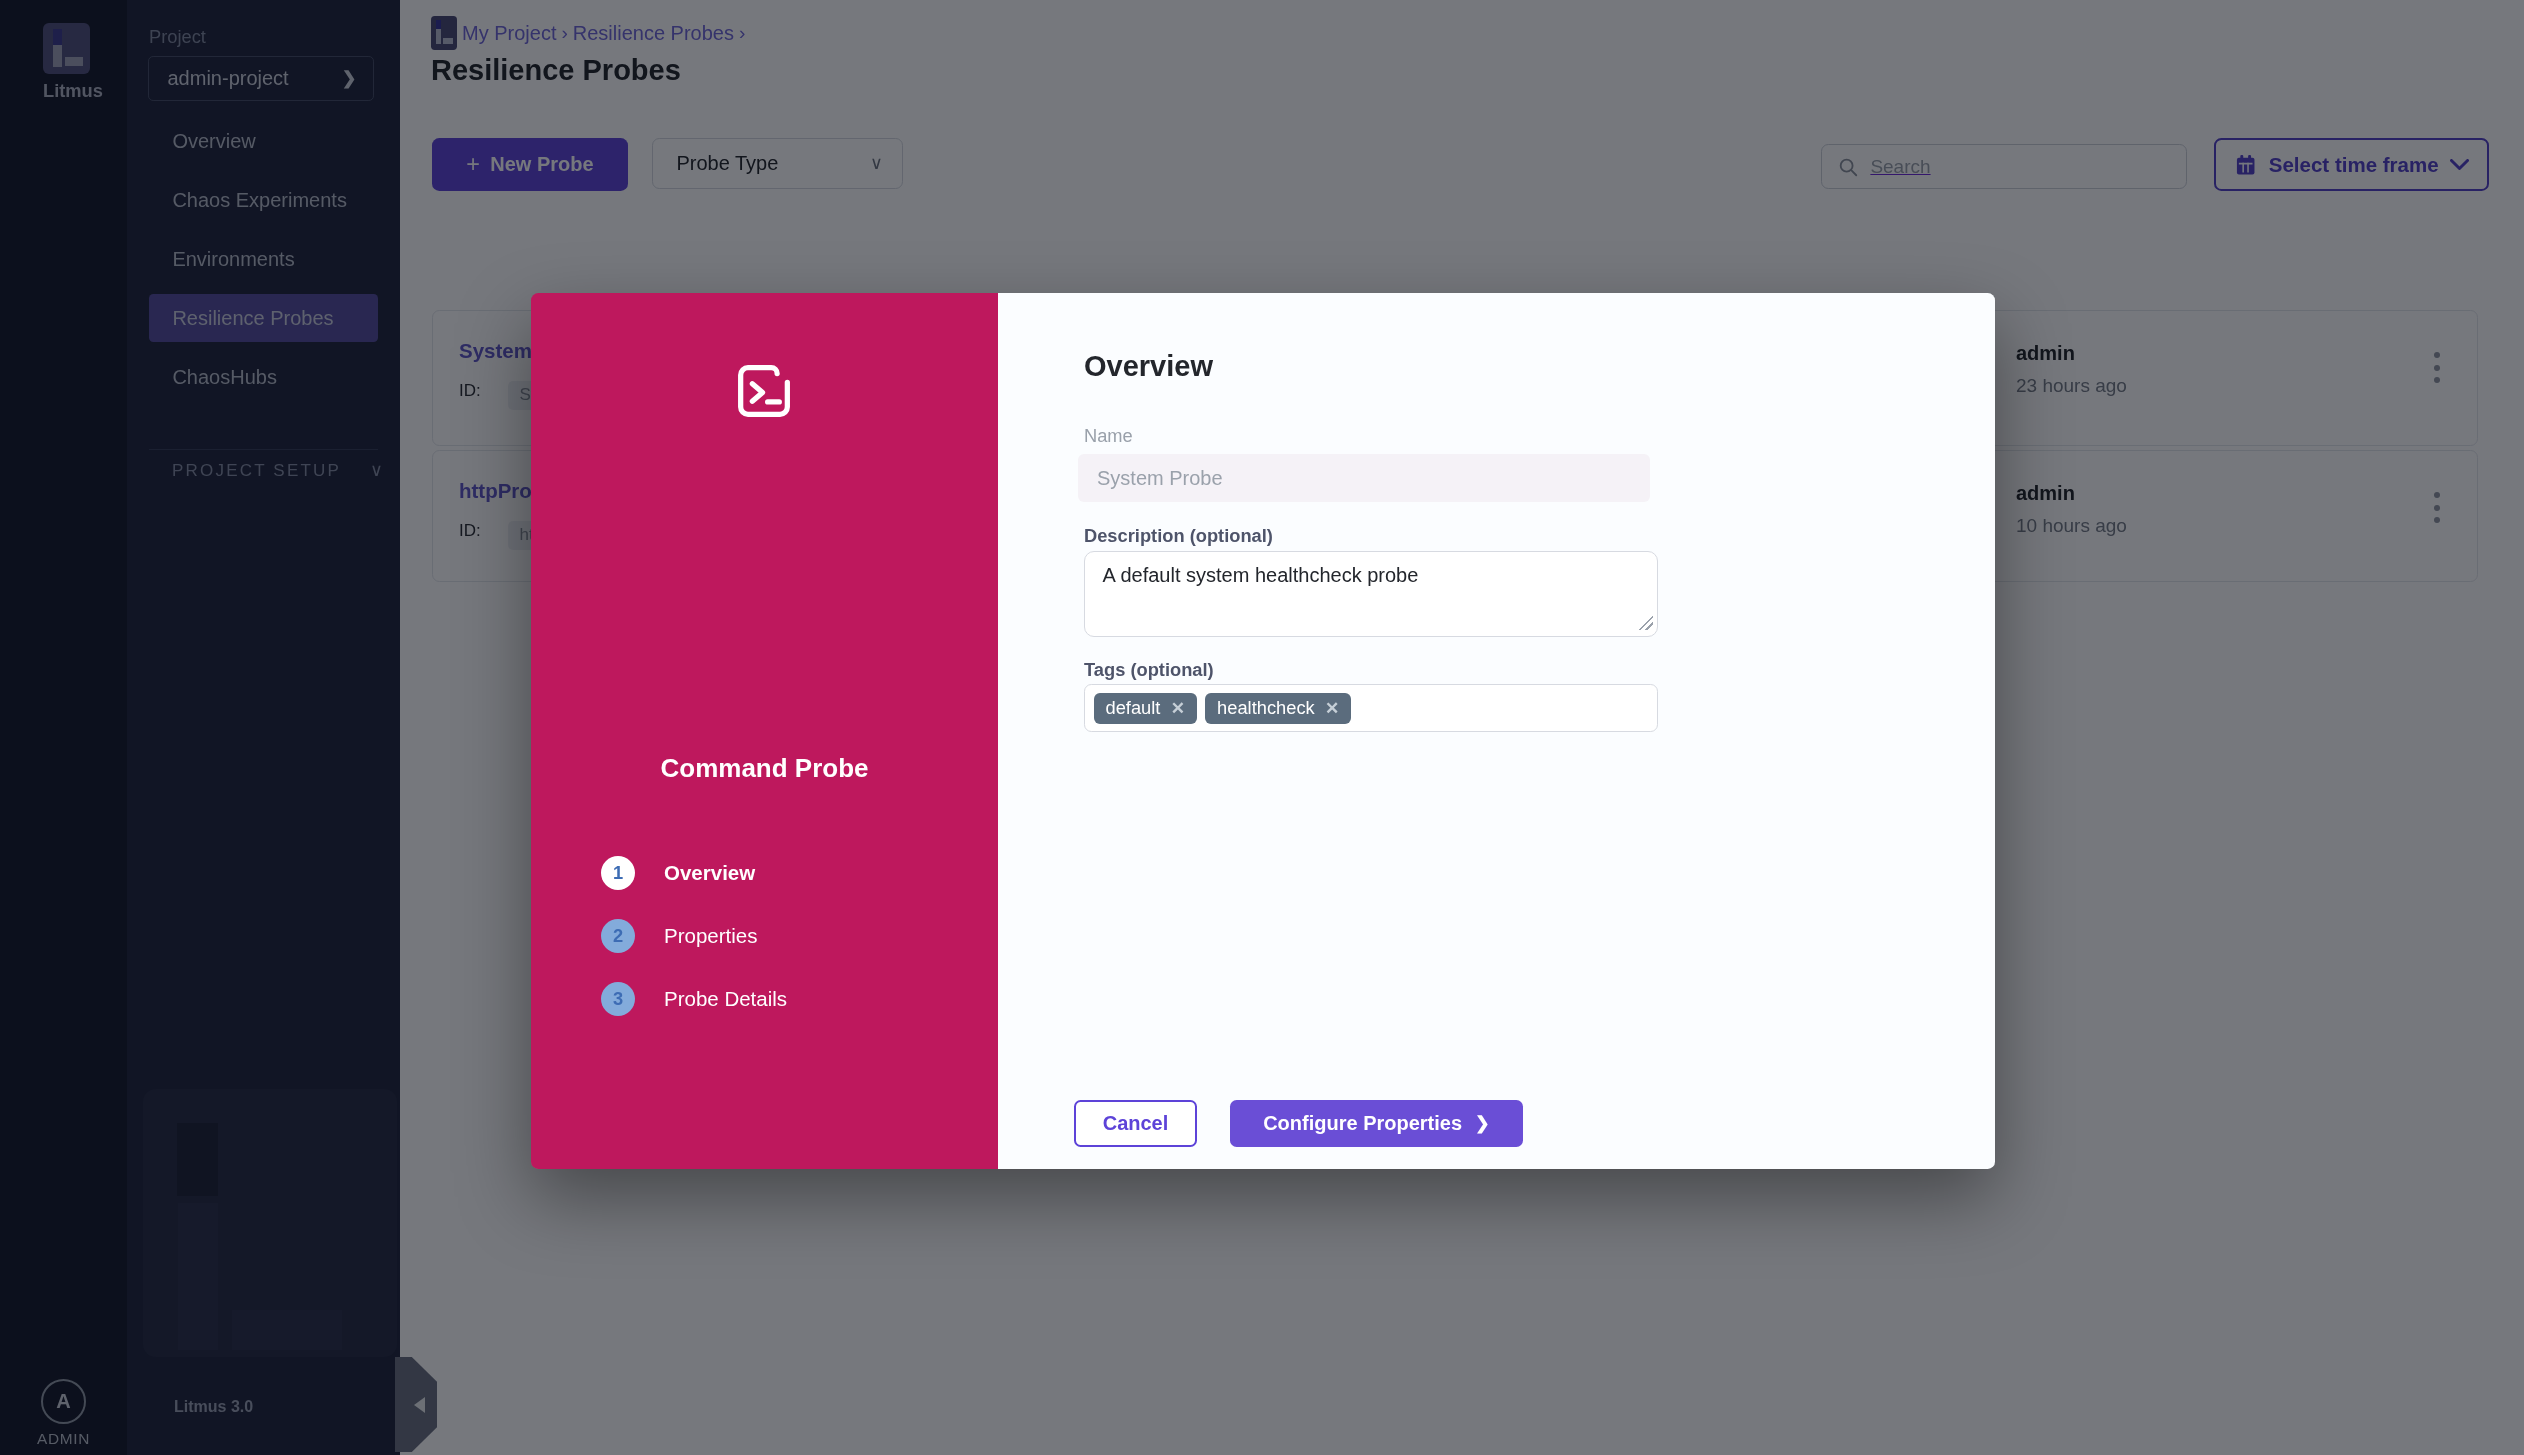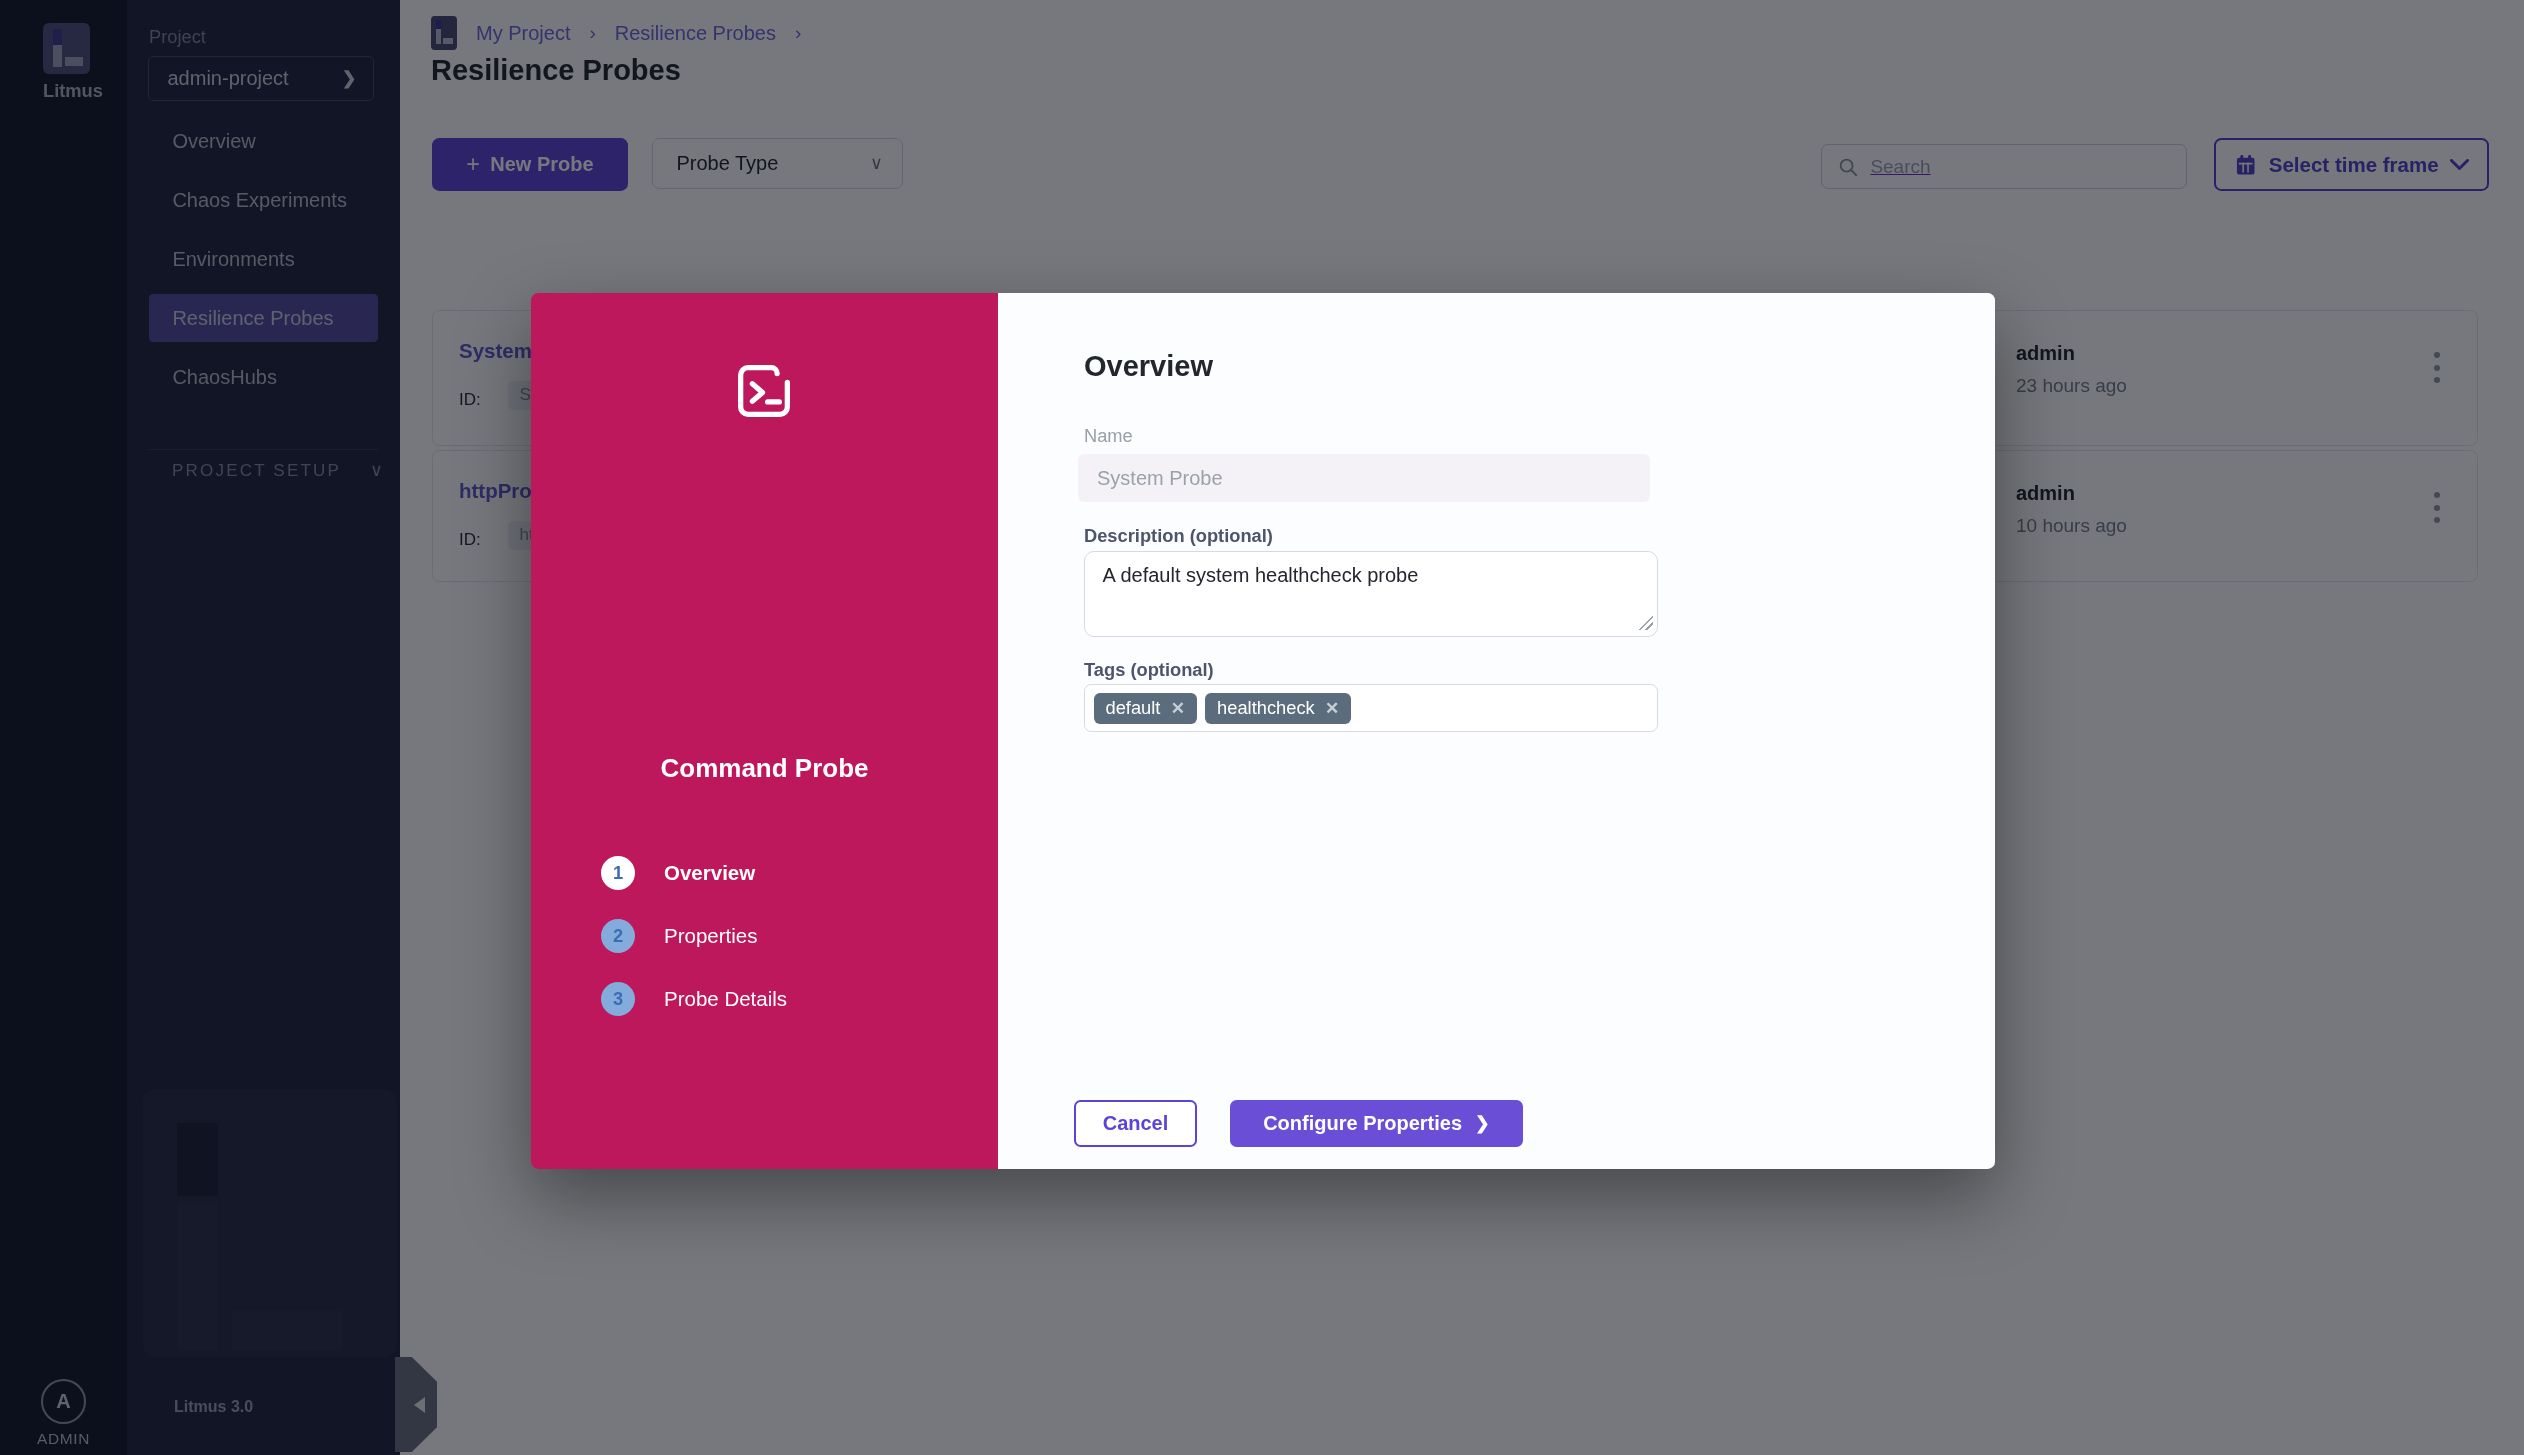--- a/index.html
+++ b/index.html
@@ -41,21 +41,21 @@
   .sb-card .blk3 { position:absolute; left:89px; top:221px; width:110px; height:40px;  background:#2b3049; }
   .sb-version { position:absolute; left:47px; top:1398px; color:#9aa0b4; font-size:16px; font-weight:700; }
   .collapse-handle { position:absolute; left:268px; top:1357px; width:42px; height:95px; background:#6a7080; z-index:3;
                      clip-path:polygon(0 0, 40% 0, 100% 26%, 100% 74%, 40% 100%, 0 100%);
                      display:flex; align-items:center; justify-content:center; cursor:pointer; }
   .tri-left { width:0; height:0; border-top:8px solid transparent; border-bottom:8px solid transparent;
               border-right:11.7px solid #e8eaee; margin-left:7.3px; }
 
   
   .main { position:absolute; left:400px; top:0; width:2125px; height:1455px; background:#ffffff; }
-  .breadcrumb { position:absolute; left:31px; top:16px; display:flex; align-items:center; gap:19px; }
+  .breadcrumb { position:absolute; left:31px; top:16px; display:flex; align-items:center; gap:5px; }
   .bc-logo { width:26px; height:34px; background:#4a4a74; border-radius:3.7px; position:relative; overflow:hidden; }
   .bc-logo .bar-v-s { position:absolute; left:5.1px; top:3.7px;  width:5.1px;  height:9.5px; background:#37349a; }
   .bc-logo .bar-v   { position:absolute; left:5.1px; top:13px; width:5.1px;  height:14.7px; background:#b9bcd0; }
   .bc-logo .bar-h   { position:absolute; left:11.7px; top:22px; width:10.3px; height:5.9px; background:#b9bcd0; }
   .bc-link { color:#6f66d8; font-size:20px; cursor:pointer; }
   .bc-sep { color:#6f66d8; font-size:19px; }
   .page-title { position:absolute; left:31px; top:54px; color:#23262c; font-size:29px; font-weight:700; }
   .btn-new-probe { position:absolute; left:32px; top:138px; width:196px; height:53px; background:#5d43d8; border:none;
                    border-radius:7.3px; color:#ffffff; font-size:20px; font-weight:700; cursor:pointer;
                    display:flex; align-items:center; justify-content:center; gap:10.3px; }
@@ -75,21 +75,21 @@
                    display:flex; align-items:center; justify-content:center; gap:11.7px; cursor:pointer; }
 
   .tbl-headers { position:absolute; left:0; top:252px; width:2125px; height:29px; }
   .tbl-headers .th { position:absolute; top:5.9px; color:#2a2d33; font-size:16px; font-weight:700; letter-spacing:0.7px; }
   .th.c1 { left:45px; } .th.c2 { left:646px; } .th.c3 { left:1140px; } .th.c4 { left:1580px; }
 
   .row-card { position:absolute; left:32px; width:2046px; background:#fff; border:1.5px solid #e3e6eb; border-radius:7.3px; }
   .row1 { top:310px; height:136px; }
   .row2 { top:450px; height:132px; }
   .probe-link { position:absolute; left:26px; top:28px; color:#6158c8; font-size:20.5px; font-weight:700; cursor:pointer; }
-  .id-line { position:absolute; left:26px; top:70px; display:flex; align-items:flex-end; gap:27px; }
+  .id-line { position:absolute; left:26px; top:70px; display:flex; align-items:flex-start; gap:27px; }
   .id-line .id-label { color:#2a2d33; font-size:17px; }
   .id-chip { background:#eef0f4; border-radius:5.1px; padding:4.4px 11.7px; color:#868d98; font-size:17px; }
   .mod-user { position:absolute; left:1583px; top:31px; color:#23262c; font-size:20px; font-weight:700; }
   .mod-time { position:absolute; left:1583px; top:64px; color:#757c88; font-size:19px; }
   .kebab { position:absolute; left:1997px; top:37px; display:flex; flex-direction:column; gap:6.6px; cursor:pointer; padding:4.4px; }
   .kebab i { width:5.9px; height:5.9px; border-radius:50%; background:#9096a2; }
 
   
   .backdrop { position:absolute; left:0; top:0; width:2525px; height:1455px; background:rgba(6,9,18,0.55); z-index:10; }
   .modal { position:absolute; left:531px; top:293px; width:1464px; height:876px; z-index:20; display:flex;

